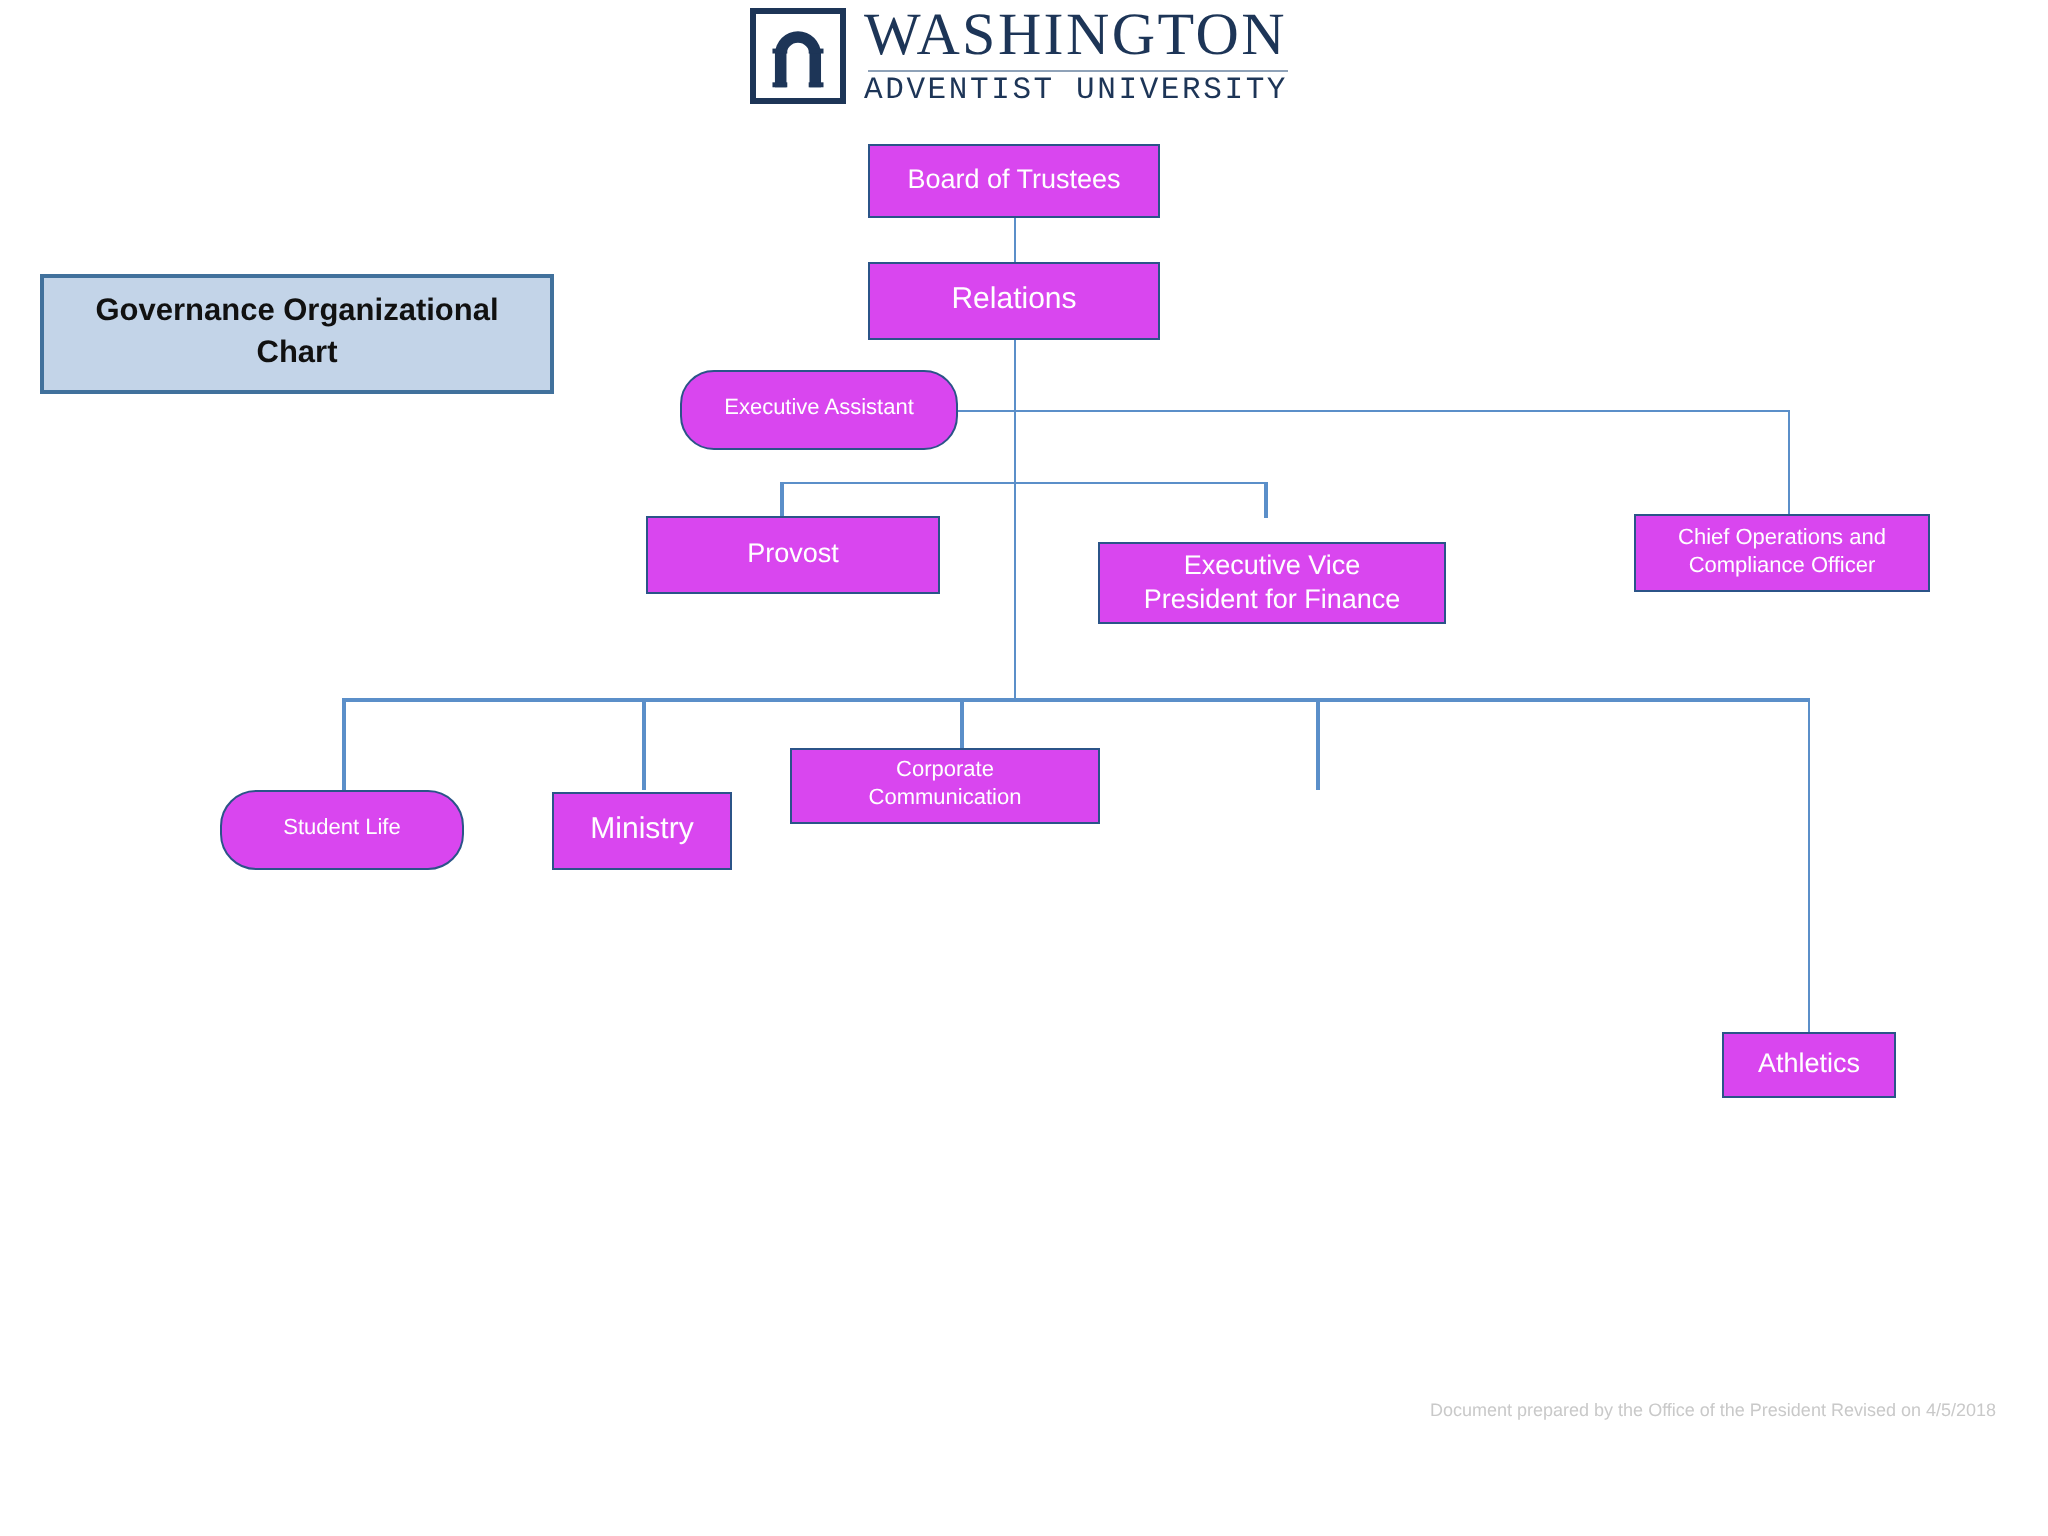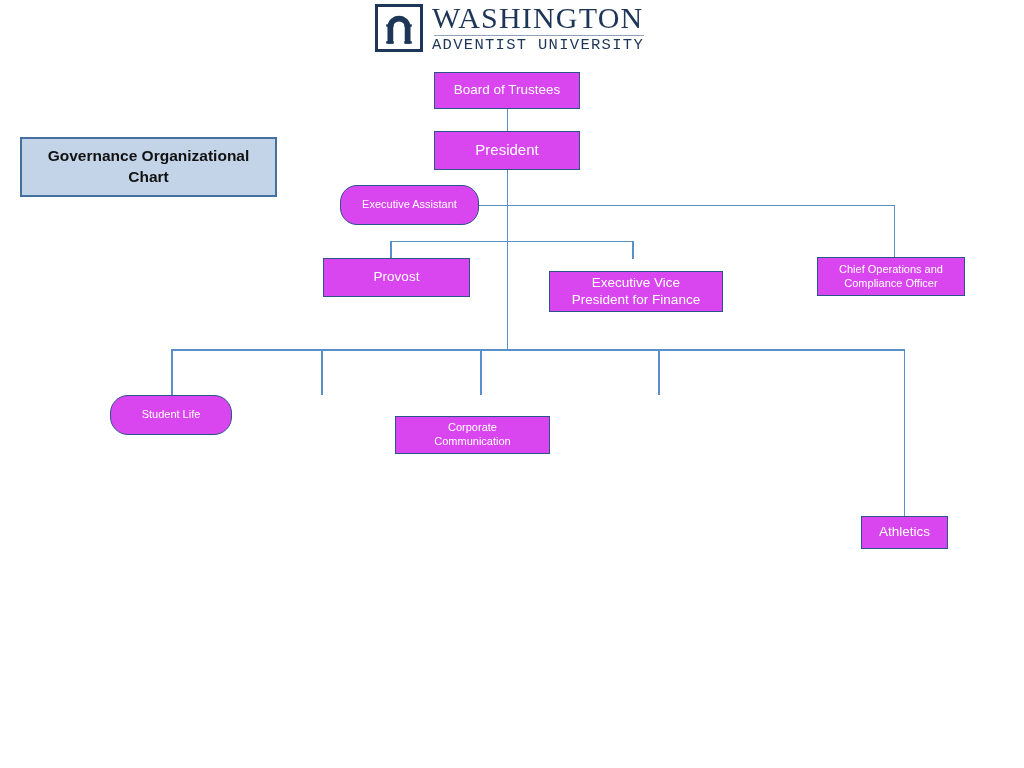--- a/index.html
+++ b/index.html
@@ -129,35 +129,37 @@
 
   <div class="ln lnh" style="left:171px;top:349px;width:734px;"></div>
   <div class="ln lnv" style="left:171px;top:349px;height:46px;"></div>
   <div class="ln lnv" style="left:321px;top:349px;height:46px;"></div>
   <div class="ln lnv" style="left:480px;top:349px;height:46px;"></div>
   <div class="ln lnv" style="left:658px;top:349px;height:46px;"></div>
   <div class="ln lnv" style="left:903.5px;top:349px;height:191px;"></div>
 
   <div class="node fs-md" style="left:434px;top:72px;width:146px;height:37px;">Board of Trustees</div>
 
-  <div class="node fs-lg" style="left:434px;top:131px;width:146px;height:39px;">President</div>
+  <div class="node fs-lg" style="left:434px;top:131px;width:146px;height:39px;">Relations</div>
 
   <div class="node fs-sm" style="left:340px;top:185px;width:139px;height:40px;border-radius:17px;">Executive  Assistant</div>
 
   <div class="node fs-md" style="left:323px;top:258px;width:147px;height:39px;">Provost</div>
 
   <div class="node fs-md" style="left:549px;top:271px;width:174px;height:41px;">Executive Vice
 President for Finance</div>
 
   <div class="node fs-sm" style="left:817px;top:257px;width:148px;height:39px;text-align:center;">Chief Operations and
 Compliance  Officer</div>
 
   <div class="node fs-sm" style="left:110px;top:395px;width:122px;height:40px;border-radius:18px;">Student Life</div>
 
+  <div class="node fs-lg" style="left:276px;top:396px;width:90px;height:39px;">Ministry</div>
 
-  <div class="node fs-sm" style="left:395px;top:416px;width:155px;height:38px;">Corporate
+  <div class="node fs-sm" style="left:395px;top:374px;width:155px;height:38px;">Corporate
 Communication</div>
 
 
   <div class="node fs-md" style="left:861px;top:516px;width:87px;height:33px;">Athletics</div>
 
+  <div class="footer">Document prepared by the Office of the  President   Revised on  4/5/2018</div>
 
 </div>
 
 </body></html>

